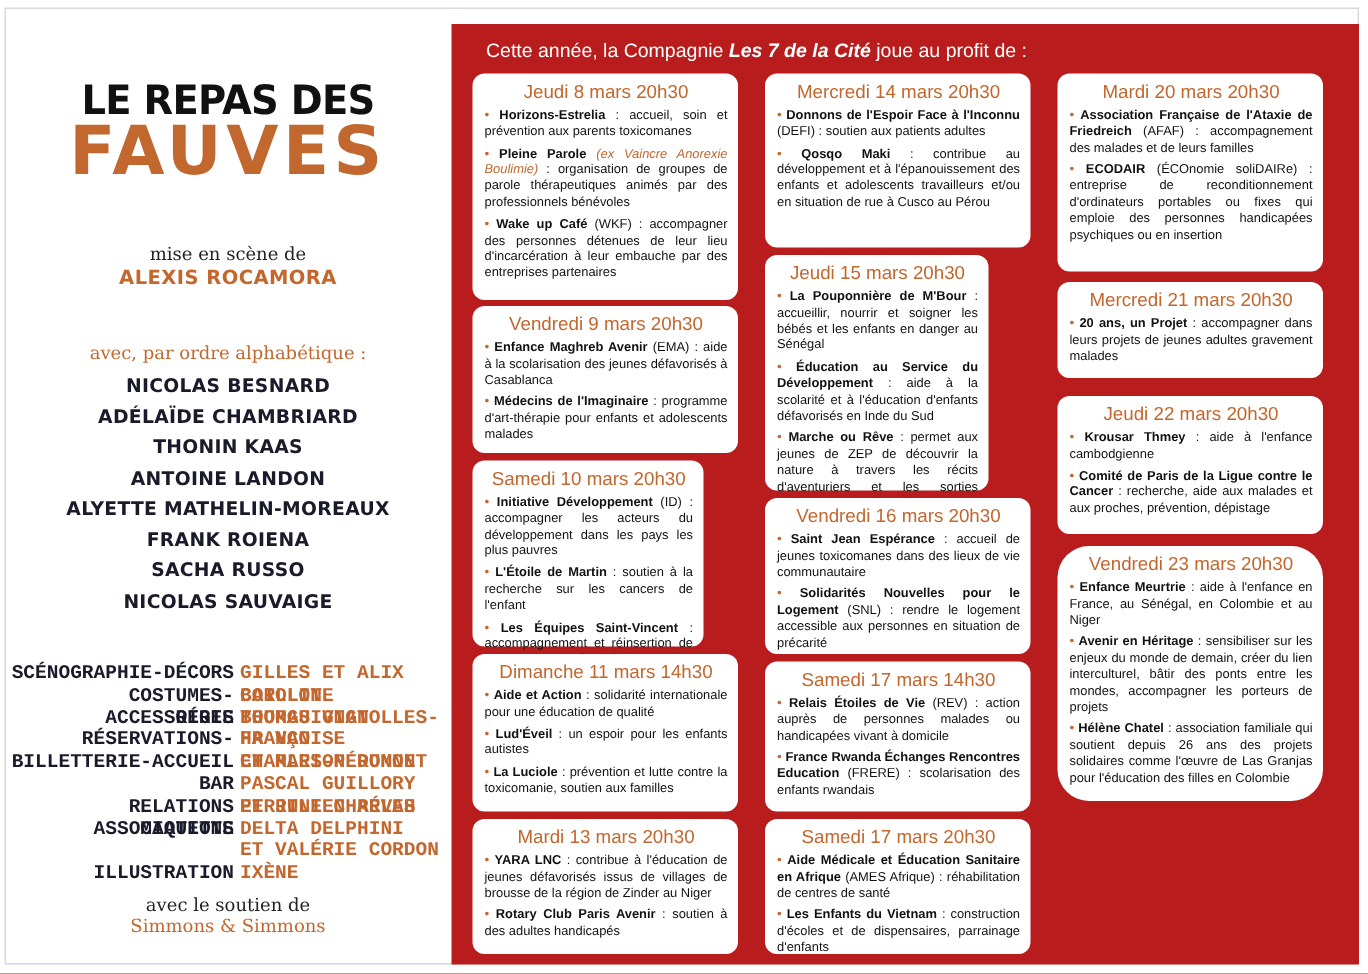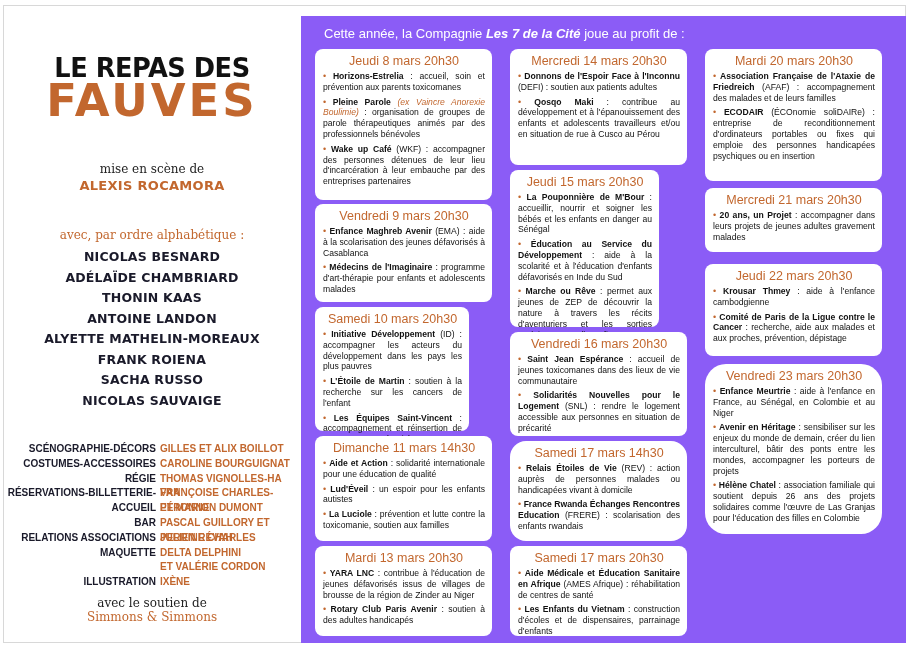--- a/index.html
+++ b/index.html
@@ -22,28 +22,28 @@
     position: absolute; left: 0; right: 0; top: 68px;
     font-family: "DejaVu Sans", sans-serif; font-weight: bold; font-size: 45px;
     letter-spacing: 3px; color: #c2672e;
   }
   .mise { position: absolute; left: 0; right: 0; top: 156px; font-family: "DejaVu Serif", serif; font-size: 12px; color: #222; }
   .director { position: absolute; left: 0; right: 0; top: 172px; font-family: "DejaVu Sans", sans-serif; font-weight: bold; font-size: 13px; color: #c2672e; letter-spacing: 0.3px; }
   .avec { position: absolute; left: 0; right: 0; top: 222px; font-family: "DejaVu Serif", serif; font-size: 12px; color: #c2672e; }
   .cast { position: absolute; left: 0; right: 0; top: 241px; list-style: none; margin: 0; padding: 0; }
   .cast li { font-family: "DejaVu Sans", sans-serif; font-weight: bold; font-size: 12.5px; color: #1a1a2a; height: 20.5px; line-height: 20.5px; letter-spacing: 0.2px; }
   .credits { position: absolute; left: 0; top: 436px; width: 296px; }
-  .credit-row { display: flex; height: 14.8px; line-height: 14.8px; font-family: Liberation Sans, sans-serif; font-weight: bold; font-size: 10px; }
+  .credit-row { display: flex; height: 14.8px; line-height: 14.8px; font-family: Liberation Mono, monospace; font-weight: bold; font-size: 13px; }
   .credit-role { width: 156px; text-align: right; color: #1a1a2a; padding-right: 4px; box-sizing: border-box; }
   .credit-name { flex: 1; text-align: left; color: #c2672e; }
   .soutien { position: absolute; left: 0; right: 0; top: 590px; font-family: "DejaVu Serif", serif; font-size: 12px; color: #222; }
   .sponsor { position: absolute; left: 0; right: 0; top: 604px; font-family: "DejaVu Serif", serif; font-size: 12px; color: #c2672e; }
 
   
-  .right { position: absolute; left: 297px; top: 10px; width: 605px; height: 627px; background: #8b5cf6; }
+  .right { position: absolute; left: 297px; top: 10px; width: 605px; height: 627px; background: #b91c1c; }
   .headline { position: absolute; left: 23px; top: 10px; color: #fff; font-size: 13px; white-space: nowrap; }
   .headline b { font-style: italic; }
   .card {
     position: absolute; background: #fff; border-radius: 8px; box-sizing: border-box;
     padding: 5px 7px 5px 8px;
   }
   .card-date { color: #c2672e; font-size: 12.5px; text-align: center; margin-bottom: 2px; line-height: 15px; }
   .assoc { font-size: 8.6px; line-height: 10.8px; color: #111; text-align: justify; margin-bottom: 4px; }
   .assoc:last-child { margin-bottom: 0; }
   .bullet { color: #c2672e; font-size: 9px; }
@@ -163,21 +163,21 @@
         <div class="card-date">Jeudi 15 mars 20h30</div>
         <div class="assoc"><span class="bullet">•</span> <span class="assoc-name">La Pouponnière de M'Bour</span><span class="assoc-desc"> : accueillir, nourrir et soigner les bébés et les enfants en danger au Sénégal</span></div>
         <div class="assoc"><span class="bullet">•</span> <span class="assoc-name">Éducation au Service du Développement</span><span class="assoc-desc"> : aide à la scolarité et à l'éducation d'enfants défavorisés en Inde du Sud</span></div>
         <div class="assoc"><span class="bullet">•</span> <span class="assoc-name">Marche ou Rêve</span><span class="assoc-desc"> : permet aux jeunes de ZEP de découvrir la nature à travers les récits d'aventuriers et les sorties scolaires qu'elle finance et organise en collaboration avec les équipes pédagogiques</span></div>
       </div>
       <div class="card" style="left: 209px; top: 316px; width: 177px; height: 104px;">
         <div class="card-date">Vendredi 16 mars 20h30</div>
         <div class="assoc"><span class="bullet">•</span> <span class="assoc-name">Saint Jean Espérance</span><span class="assoc-desc"> : accueil de jeunes toxicomanes dans des lieux de vie communautaire</span></div>
         <div class="assoc"><span class="bullet">•</span> <span class="assoc-name">Solidarités Nouvelles pour le Logement</span><span class="assoc-desc"> (SNL) : rendre le logement accessible aux personnes en situation de précarité</span></div>
       </div>
-      <div class="card" style="left: 209px; top: 425px; width: 177px; height: 100px; border-radius: 16px;">
+      <div class="card" style="left: 209px; top: 425px; width: 177px; height: 100px;">
         <div class="card-date">Samedi 17 mars 14h30</div>
         <div class="assoc"><span class="bullet">•</span> <span class="assoc-name">Relais Étoiles de Vie</span><span class="assoc-desc"> (REV) : action auprès de personnes malades ou handicapées vivant à domicile</span></div>
         <div class="assoc"><span class="bullet">•</span> <span class="assoc-name">France Rwanda Échanges Rencontres Education</span><span class="assoc-desc"> (FRERE) : scolarisation des enfants rwandais</span></div>
       </div>
       <div class="card" style="left: 209px; top: 530px; width: 177px; height: 90px;">
         <div class="card-date">Samedi 17 mars 20h30</div>
         <div class="assoc"><span class="bullet">•</span> <span class="assoc-name">Aide Médicale et Éducation Sanitaire en Afrique</span><span class="assoc-desc"> (AMES Afrique) : réhabilitation de centres de santé</span></div>
         <div class="assoc"><span class="bullet">•</span> <span class="assoc-name">Les Enfants du Vietnam</span><span class="assoc-desc"> : construction d'écoles et de dispensaires, parrainage d'enfants</span></div>
       </div>
       <div class="card" style="left: 404px; top: 33px; width: 177px; height: 132px;">

